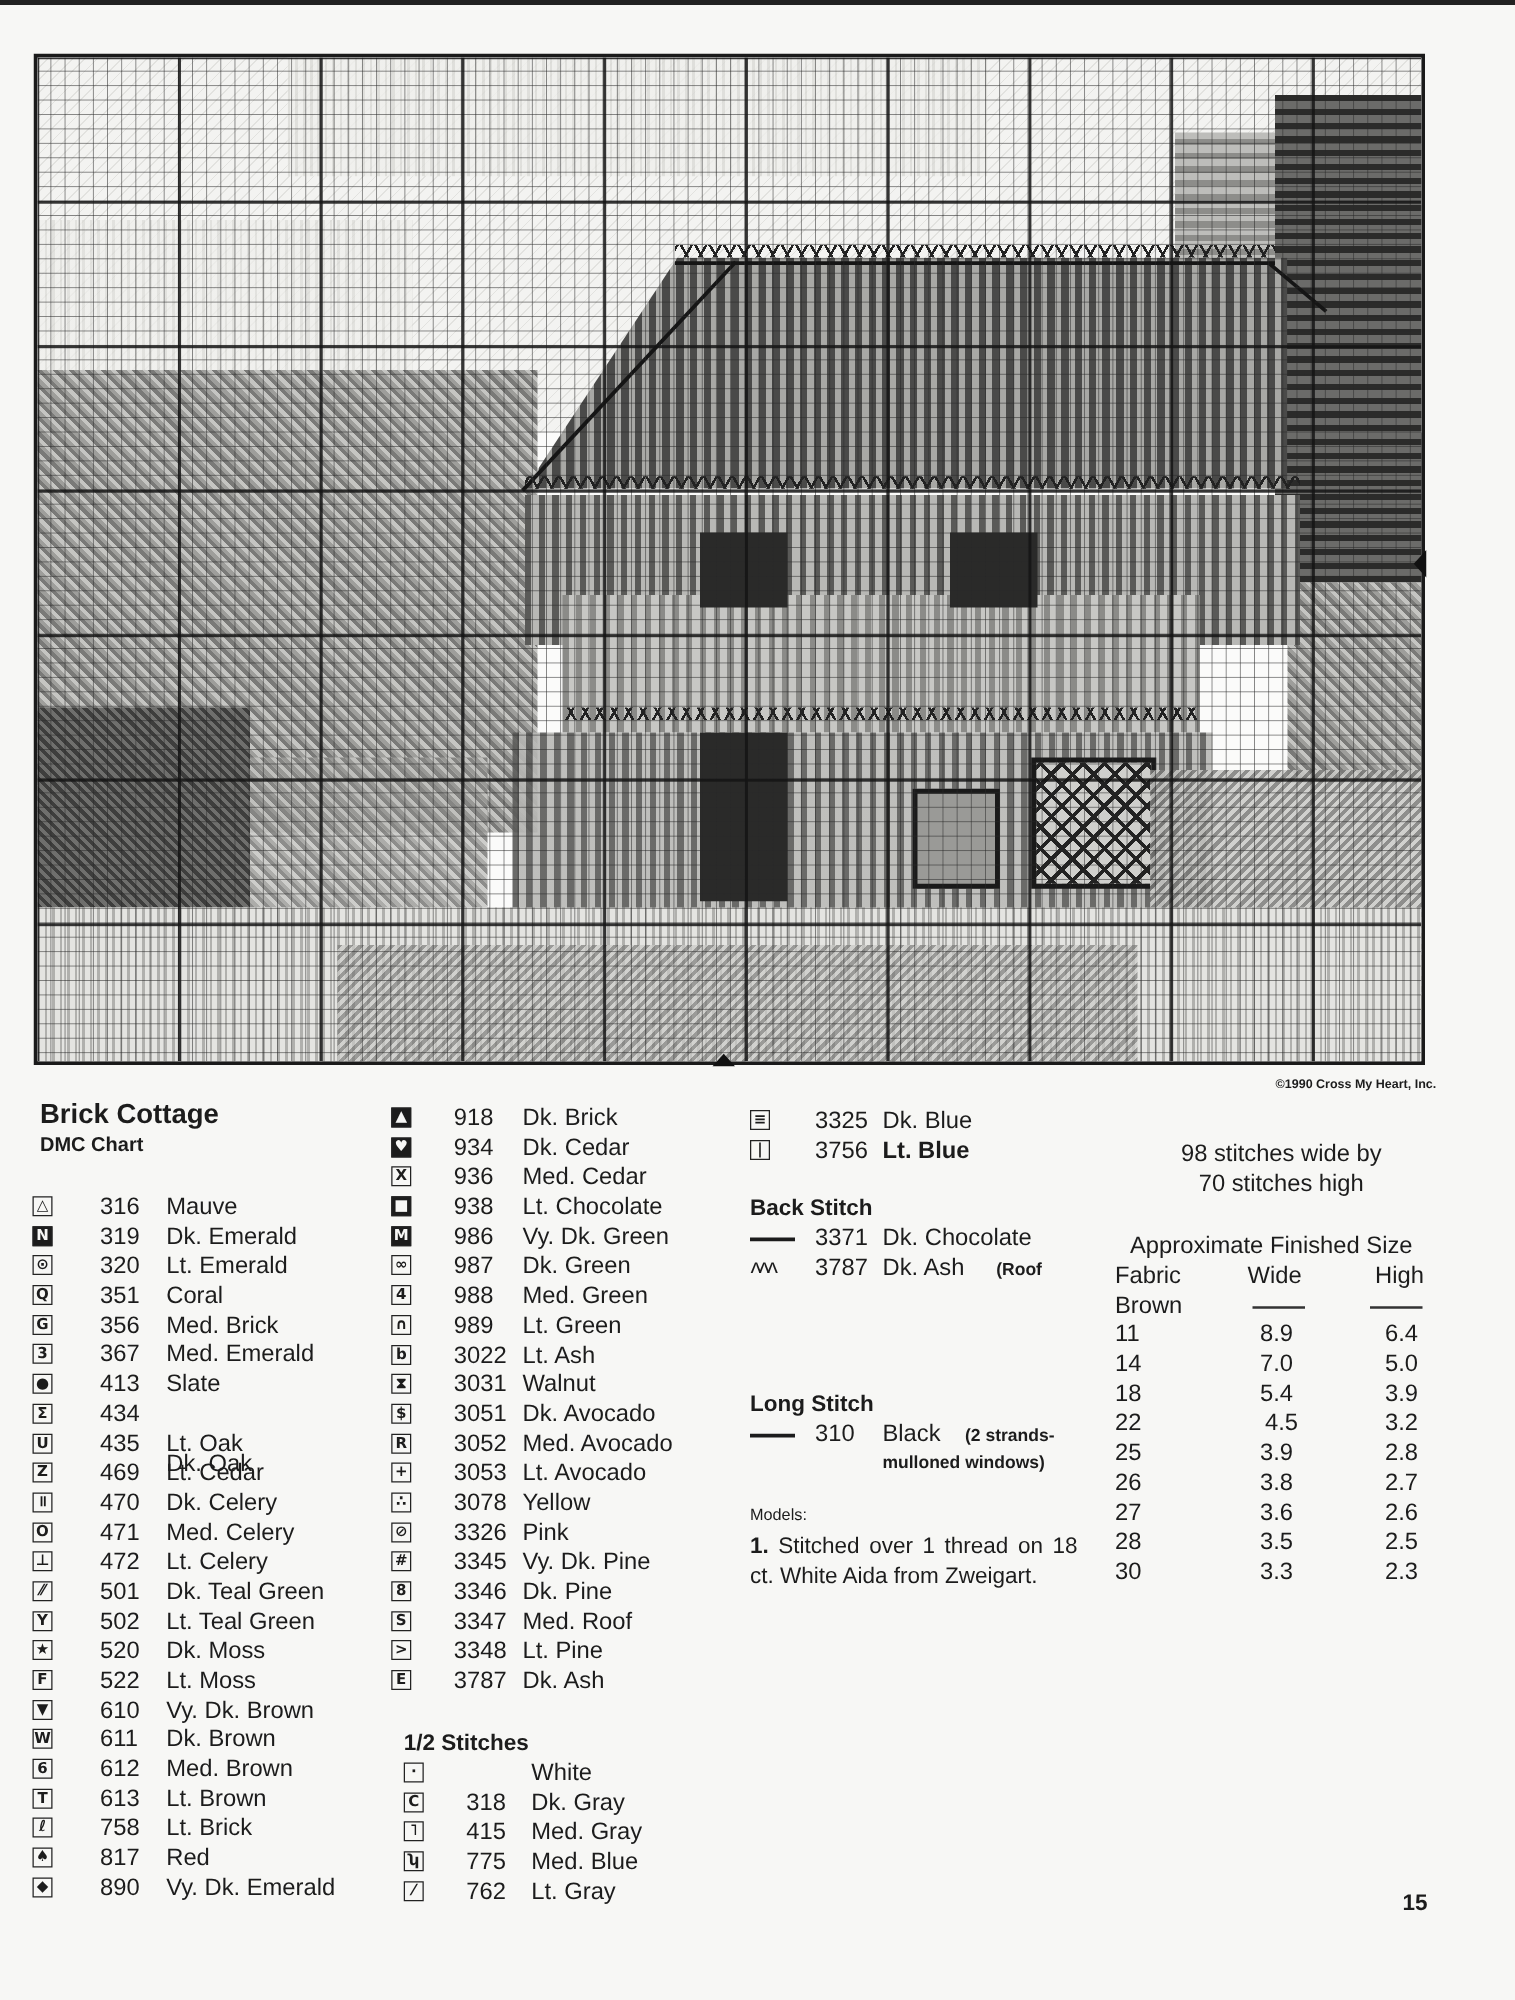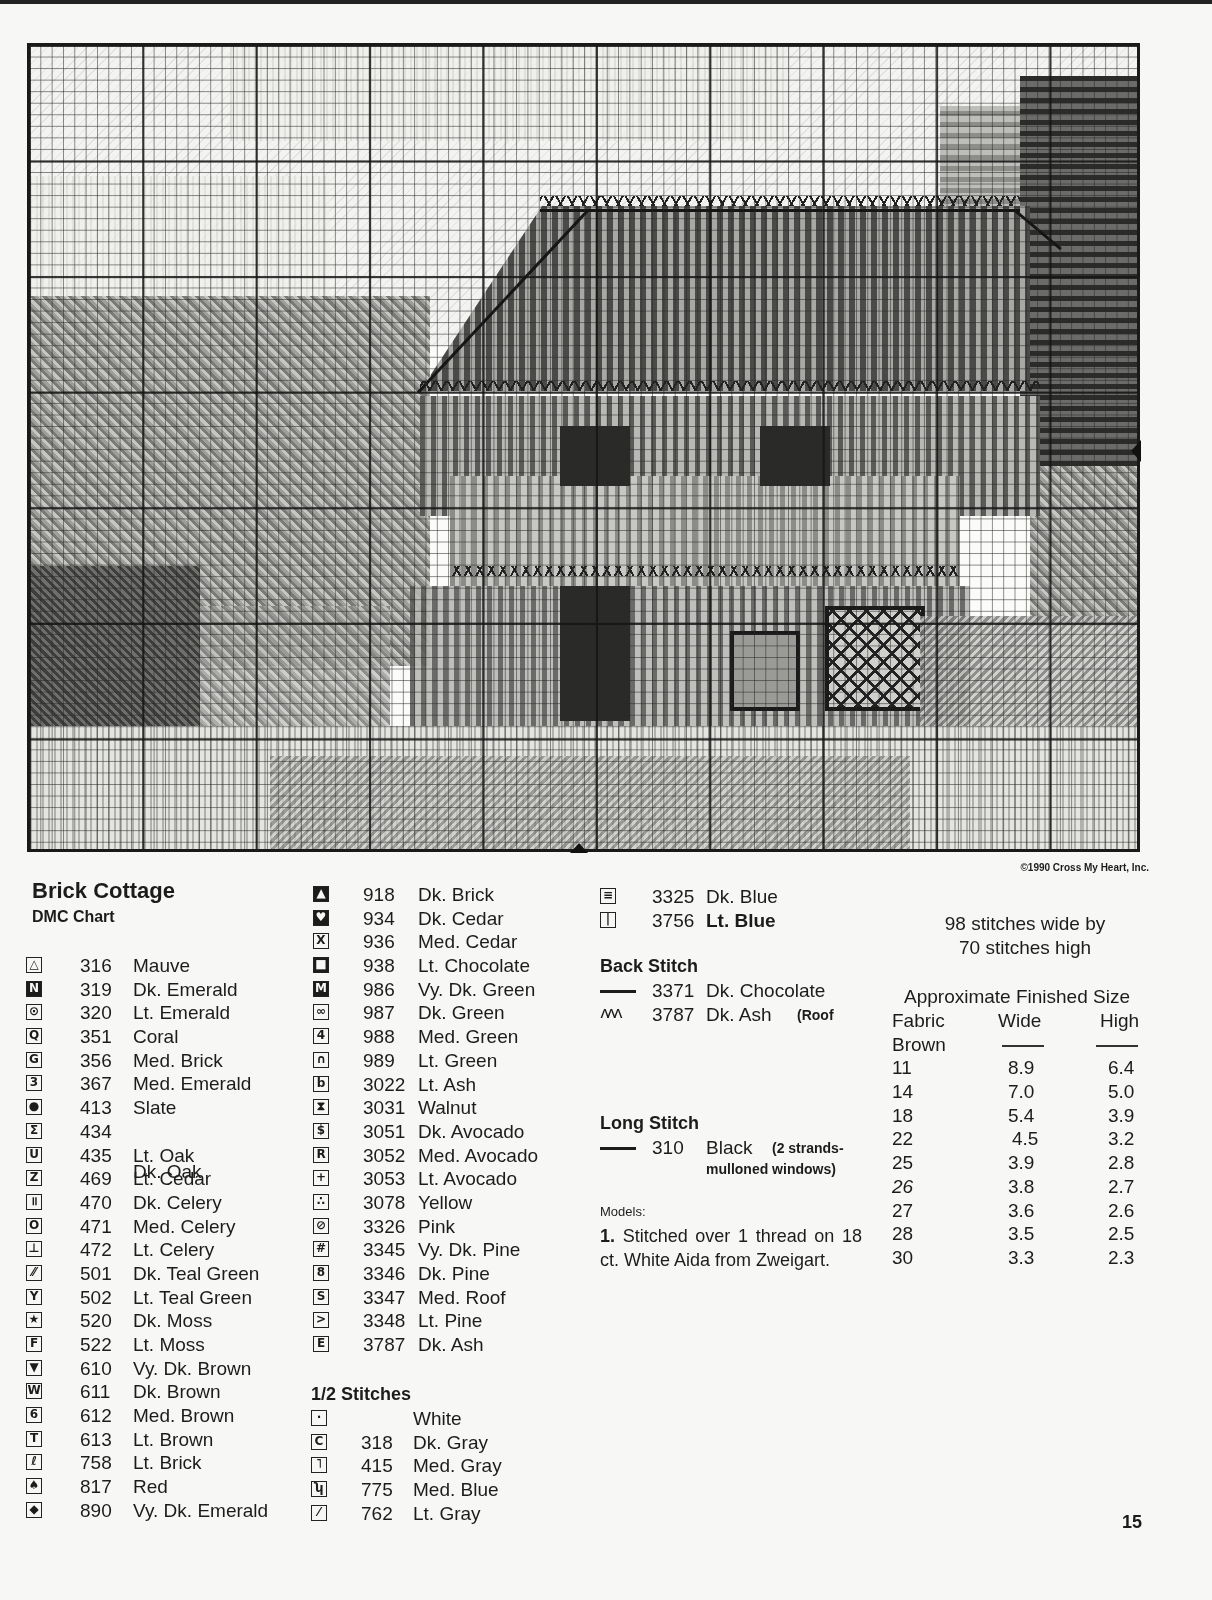--- a/index.html
+++ b/index.html
@@ -349,21 +349,21 @@
       <span class="num" style="left: 50px;">3348</span>
       <span class="nm" style="left: 105px;">Lt. Pine</span>
     </div>
     <div class="row">
       <span class="sym">E</span>
       <span class="num" style="left: 50px;">3787</span>
       <span class="nm" style="left: 105px;">Dk. Ash</span>
     </div>
   </div>
 
-<div class="col" style="left:311px;top:1381px;width:270px;">
+<div class="col" style="left:323px;top:1381px;width:270px;">
   <div class="heading">1/2 Stitches</div>
   <div id="half">
       <div class="row">
         <span class="sym">·</span>
         <span class="num" style="left: 50px;"></span>
         <span class="nm" style="left: 102px;">White</span>
       </div>
       <div class="row">
         <span class="sym">C</span>
         <span class="num" style="left: 50px;">318</span>
@@ -468,21 +468,21 @@
         <span style="left: 0px;">22</span>
         <span style="left: 120px;">4.5</span>
         <span style="left: 216px;">3.2</span>
       </div>
       <div class="st-row">
         <span style="left: 0px;">25</span>
         <span style="left: 116px;">3.9</span>
         <span style="left: 216px;">2.8</span>
       </div>
       <div class="st-row">
-        <span style="left: 0px; font-style: italic;">26</span>
+        <span style="left: 0px;">26</span>
         <span style="left: 116px;">3.8</span>
         <span style="left: 216px;">2.7</span>
       </div>
       <div class="st-row">
         <span style="left: 0px;">27</span>
         <span style="left: 116px;">3.6</span>
         <span style="left: 216px;">2.6</span>
       </div>
       <div class="st-row">
         <span style="left: 0px;">28</span>

